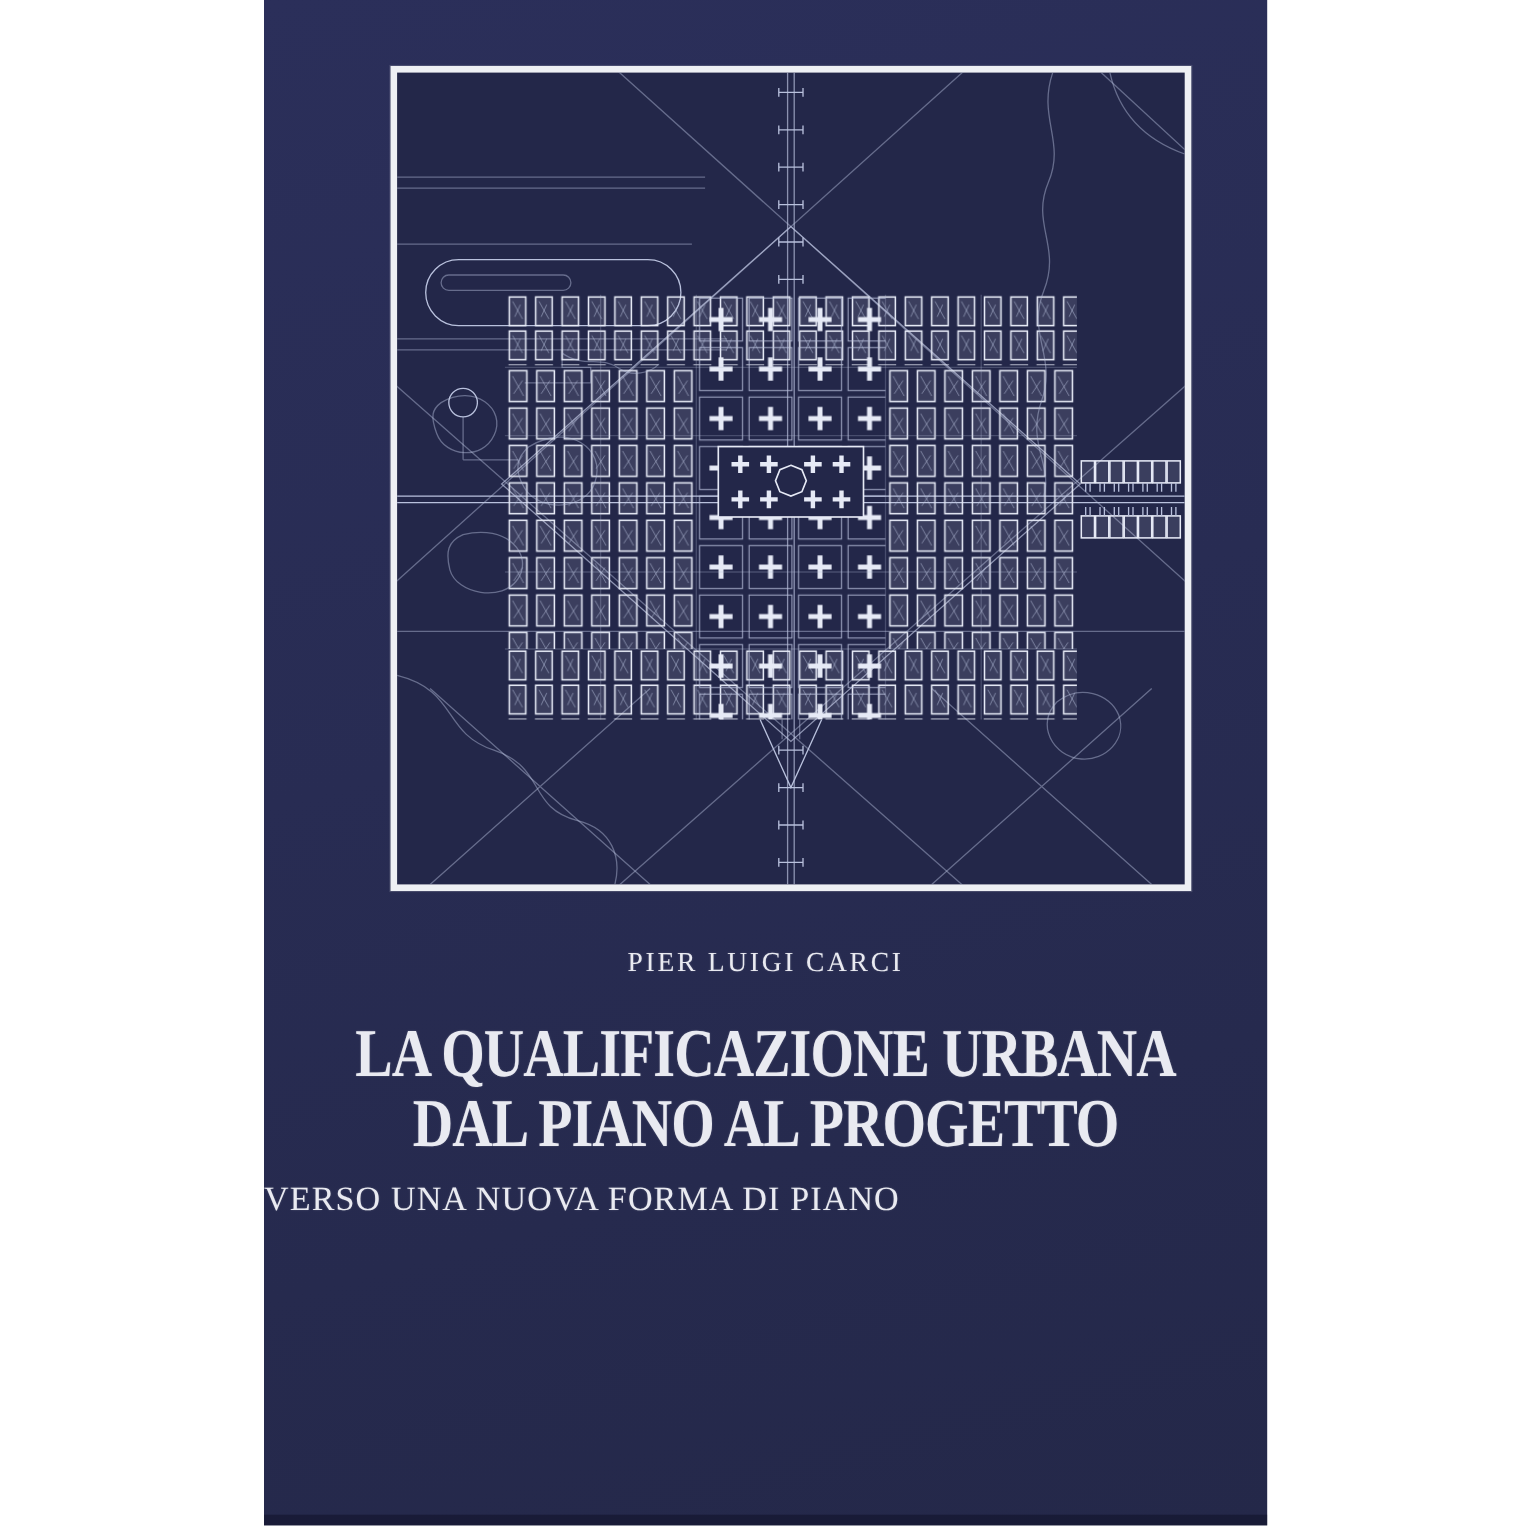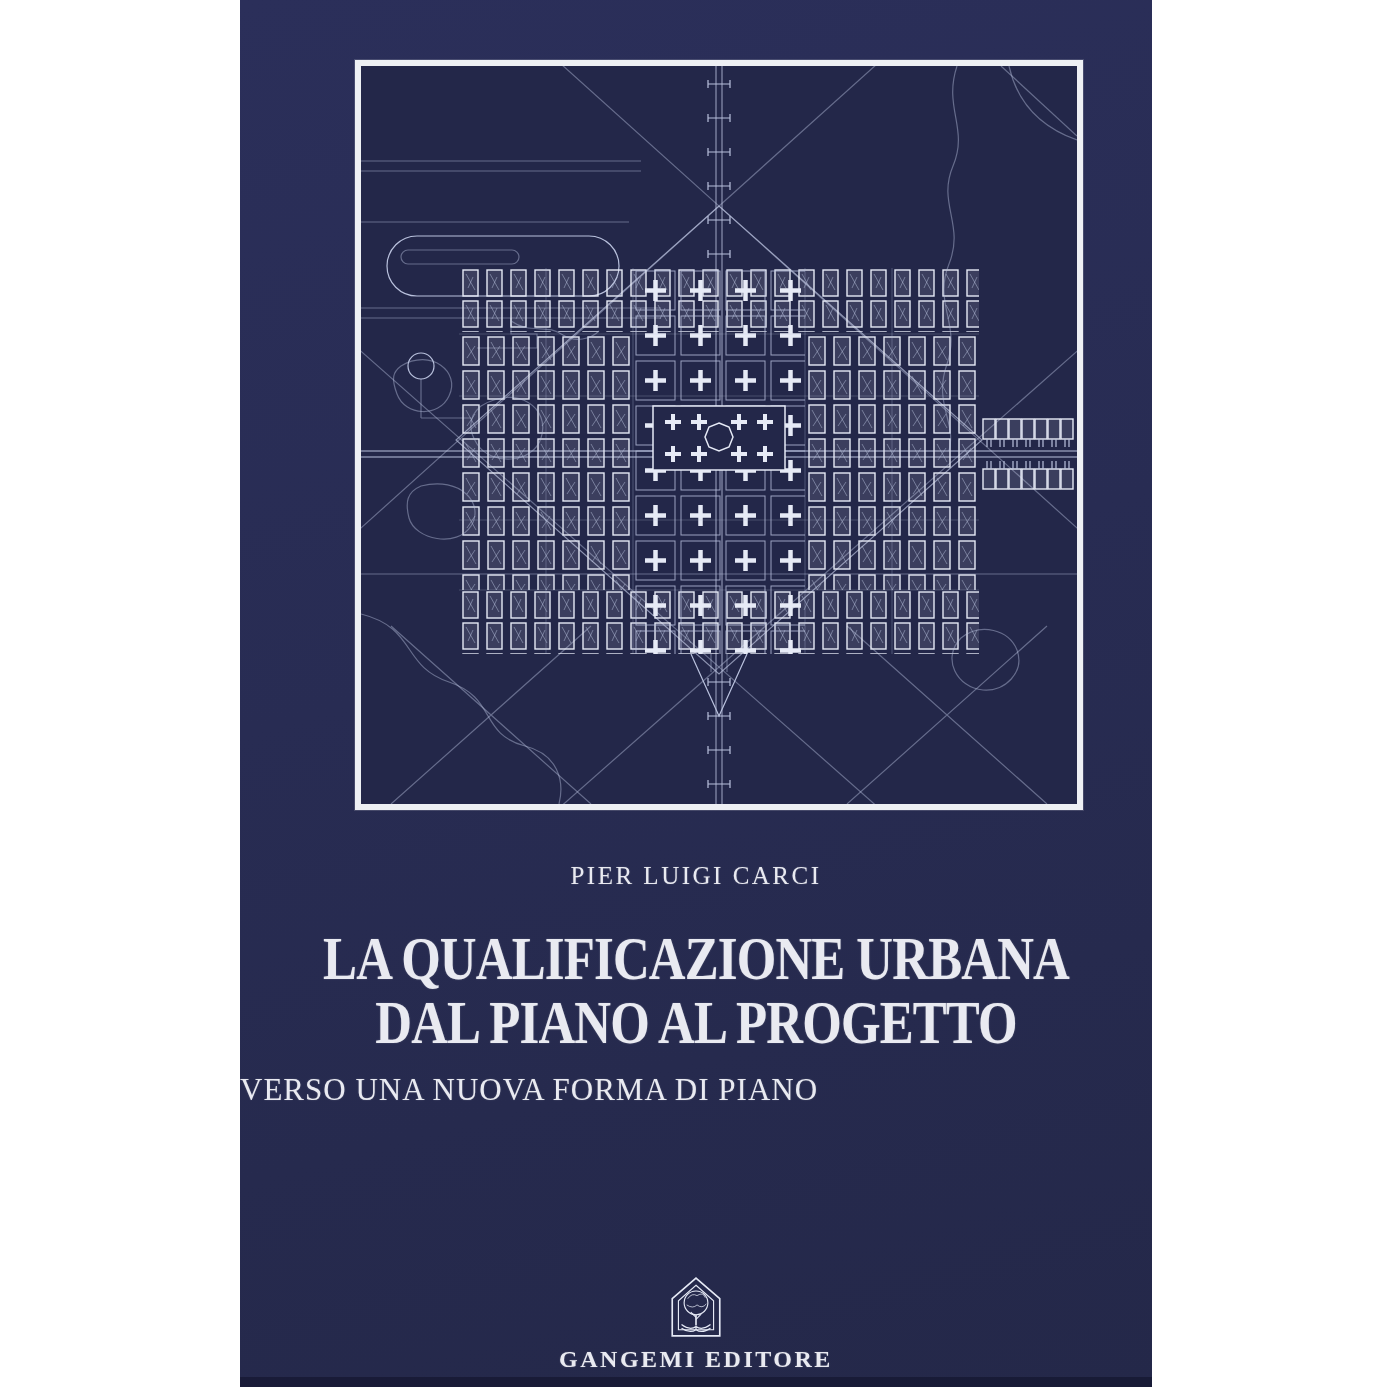--- a/index.html
+++ b/index.html
@@ -204,27 +204,15 @@
 
     <div class="author">PIER LUIGI CARCI</div>
 
     <div class="title">
       <div>LA QUALIFICAZIONE URBANA</div>
       <div>DAL PIANO AL PROGETTO</div>
     </div>
 
     <div class="subtitle">VERSO UNA NUOVA FORMA DI PIANO</div>
 
-    <div class="publisher-block">
-      <svg class="logo" viewBox="0 0 52 60" xmlns="http://www.w3.org/2000/svg">
-        <path d="M26 2 L49 22 V58 H3 V22 Z" stroke-width="1.6"></path>
-        <path d="M26 9 L43 24 V52 H9 V24 Z" stroke-width="1.1"></path>
-        <circle cx="26" cy="26" r="11.5" stroke-width="1.1"></circle>
-        <path d="M18 22 q4 -6 9 -3 q6 -4 8 2 M17 28 q6 4 10 0 q5 4 9 -1" stroke-width=".9" opacity=".8"></path>
-        <path d="M26 37.5 V48" stroke-width="1.6"></path>
-        <path d="M26 40 L21 35 M26 42 L31 37" stroke-width="1"></path>
-        <path d="M12 47 Q20 53 26 49 Q32 53 40 47 M12 50.5 Q20 56 26 52 Q32 56 40 50.5 M26 49 V52" stroke-width="1.2"></path>
-      </svg>
-      <div class="publisher">GANGEMI EDITORE</div>
-    </div>
 
   </div>
 </div>
 
 </body></html>

